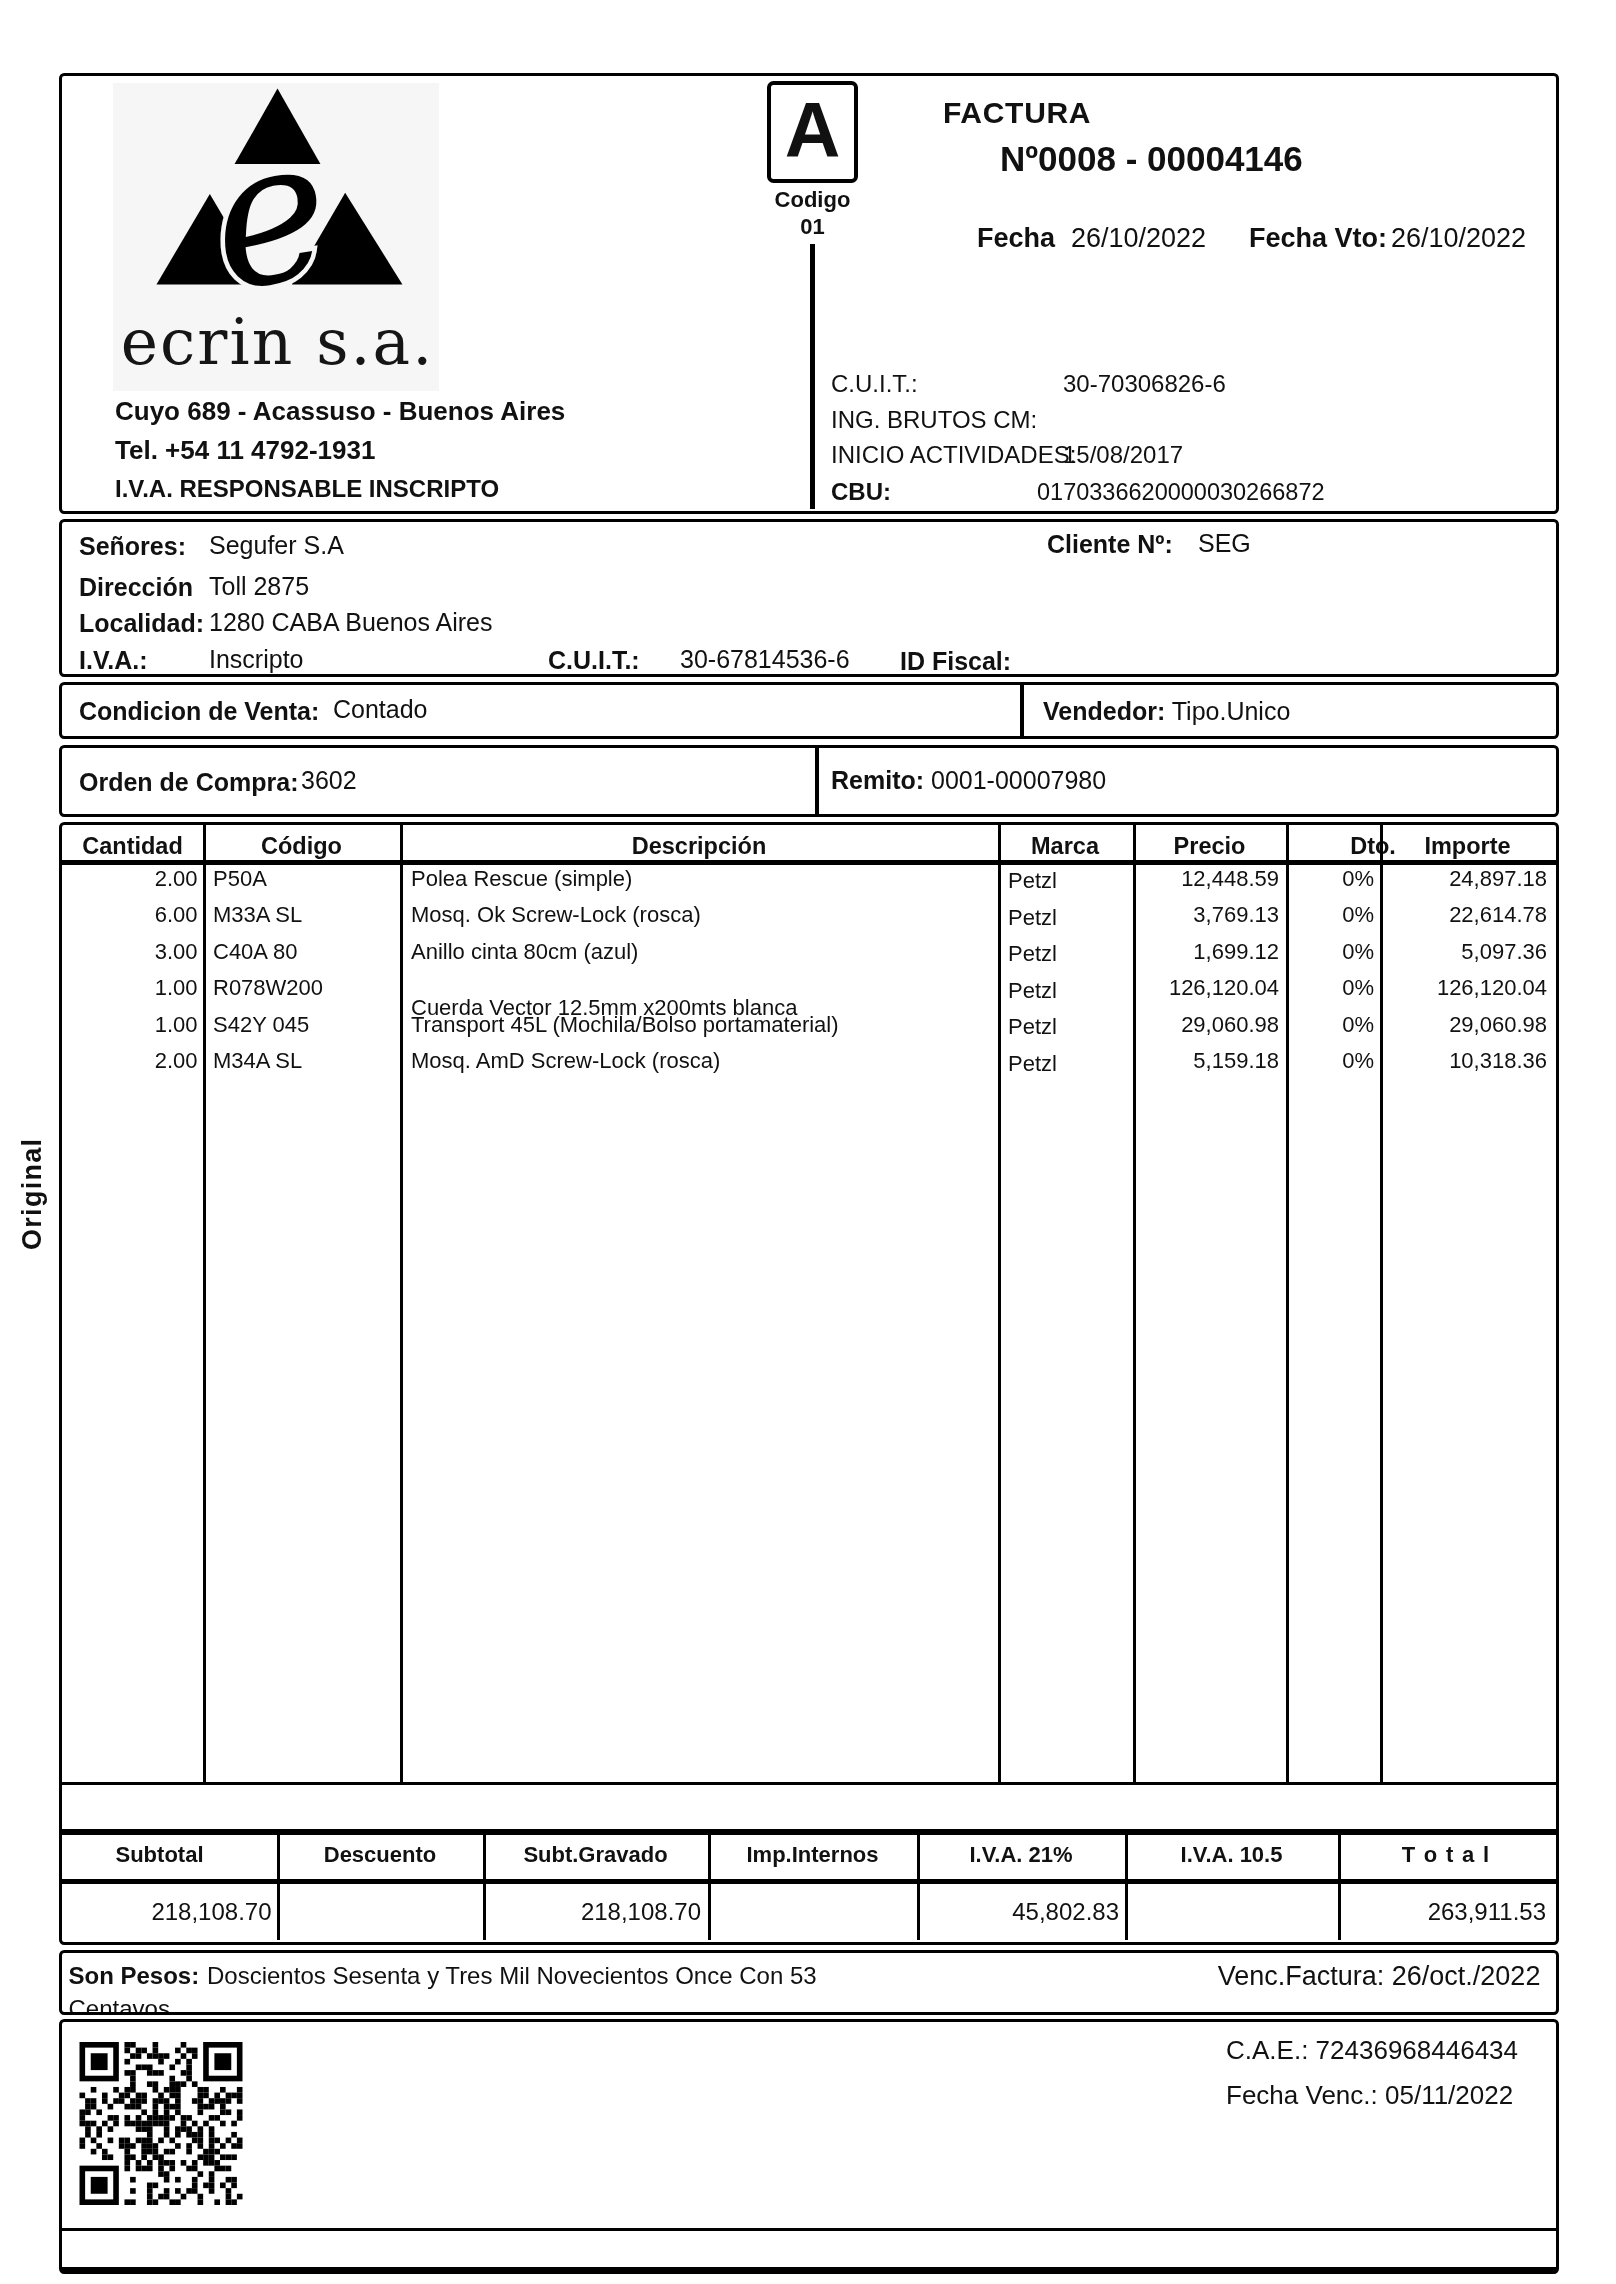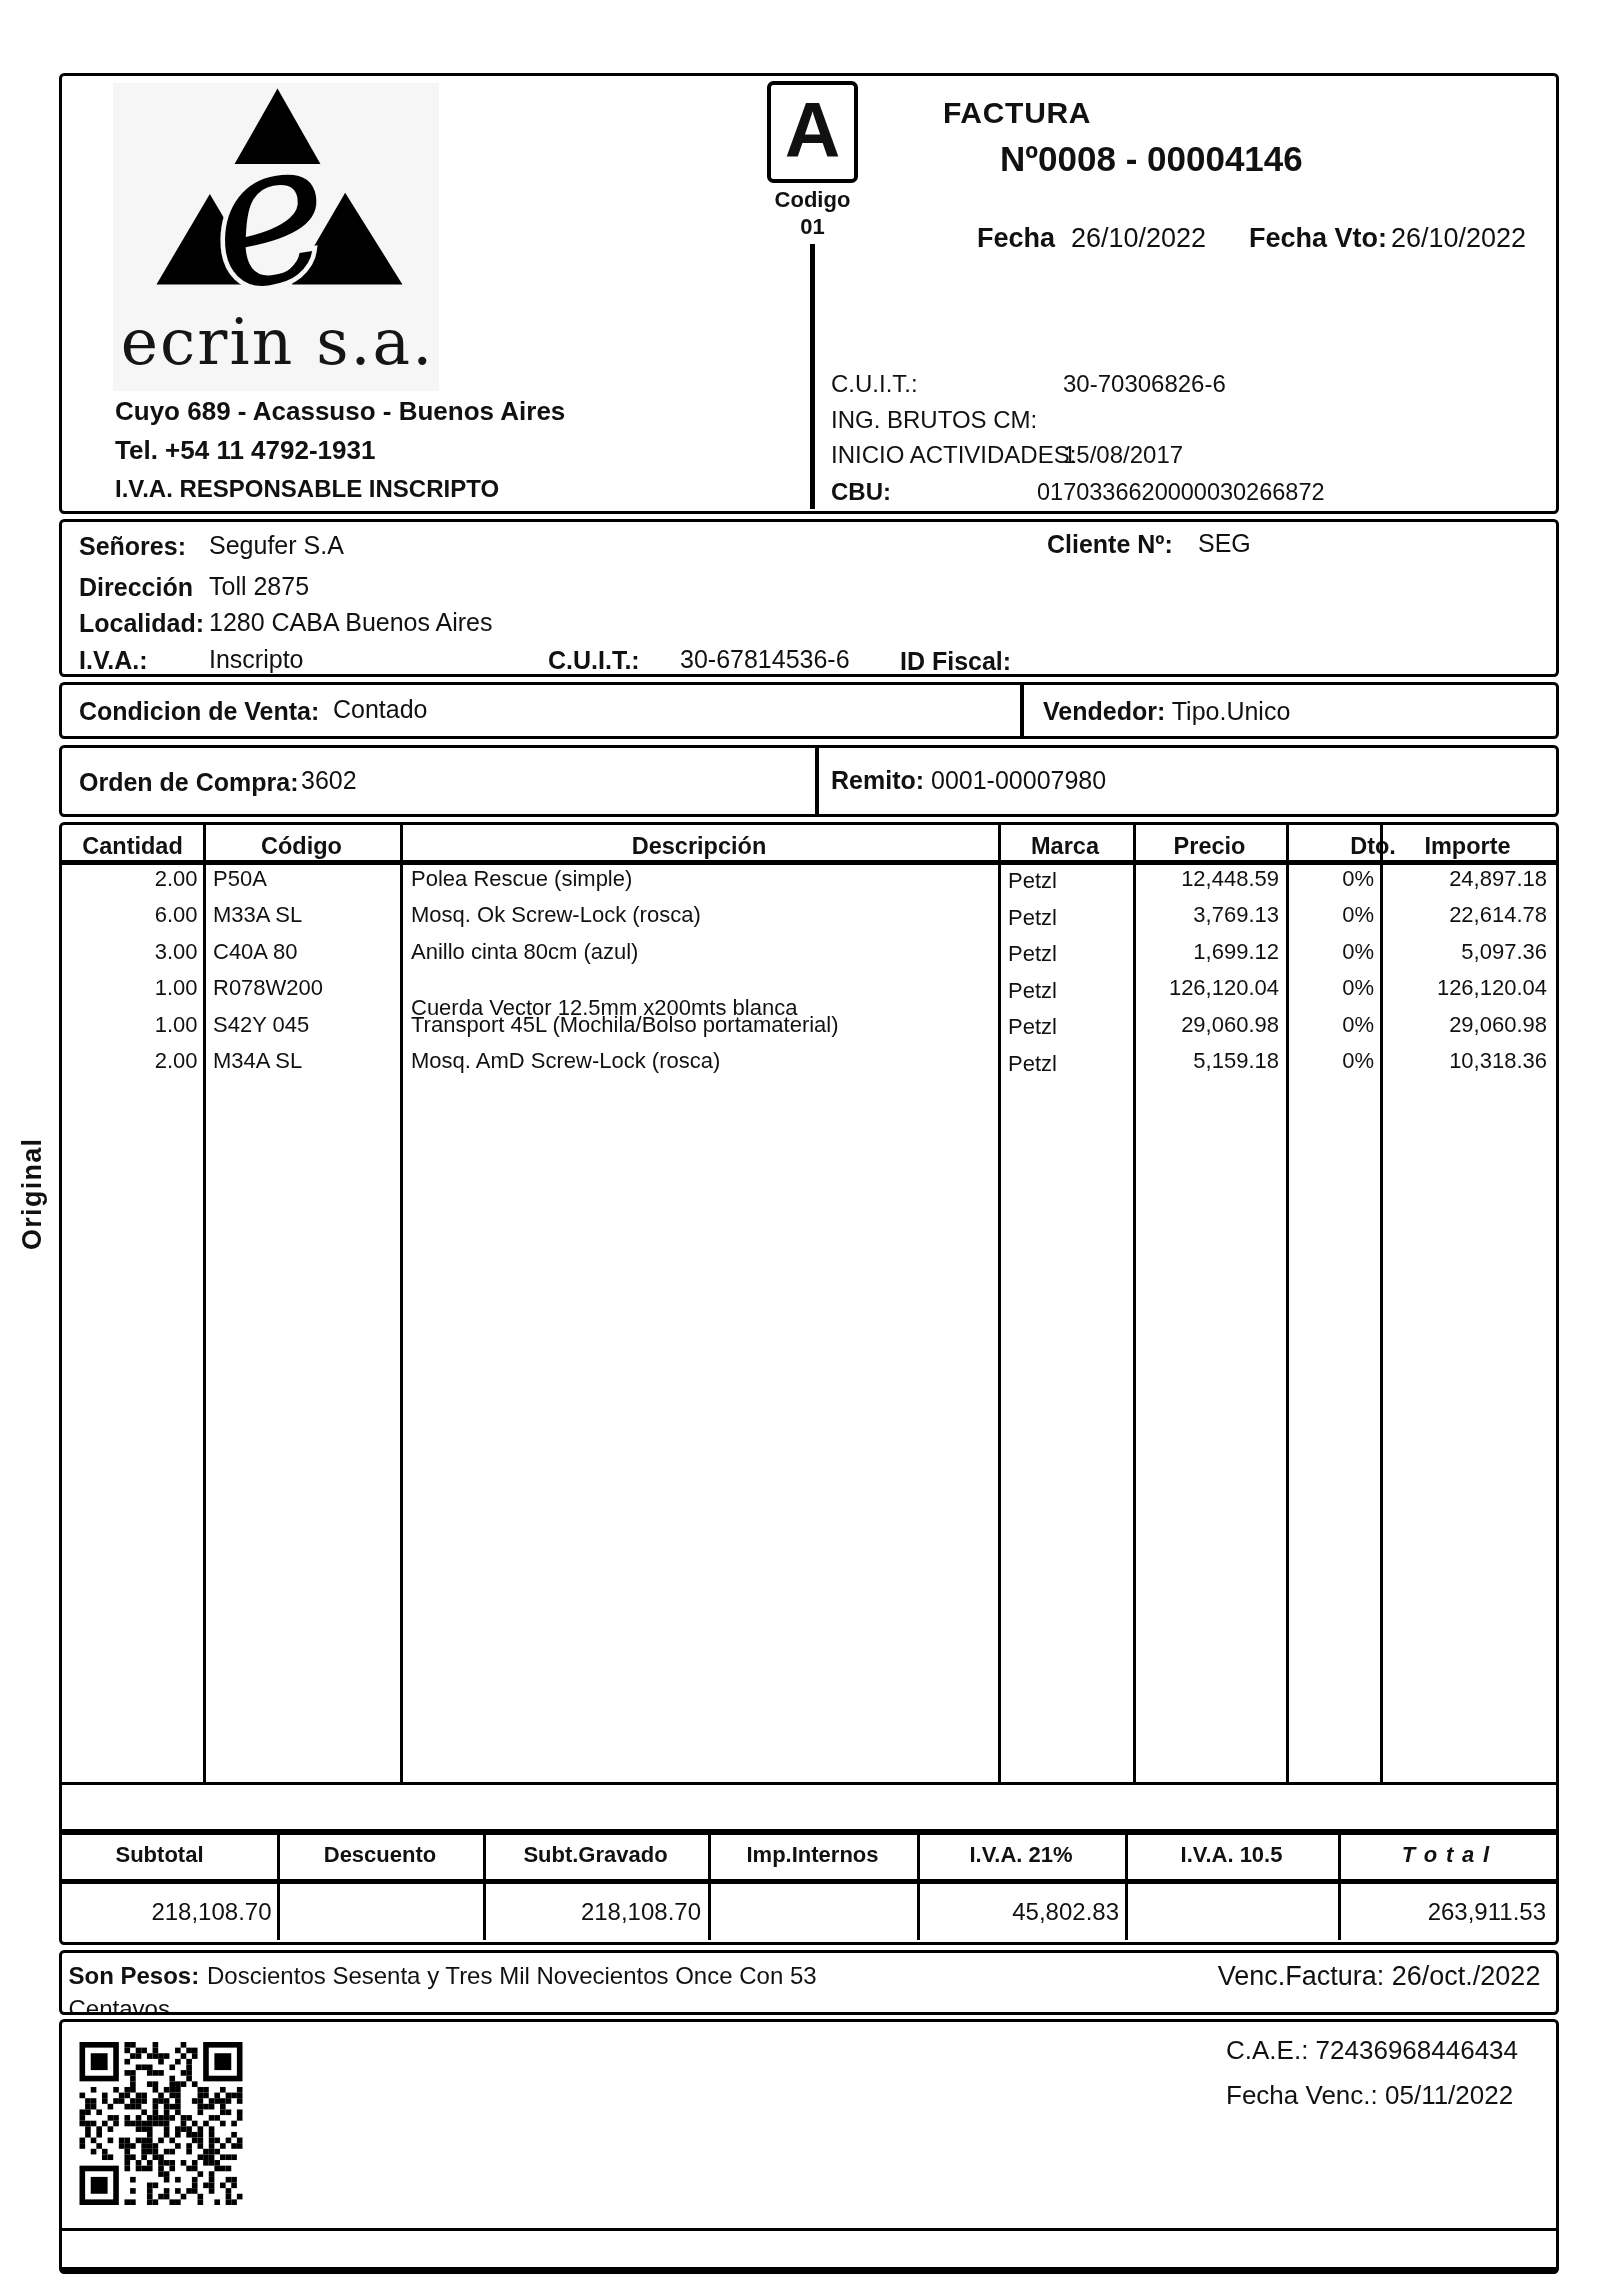--- a/index.html
+++ b/index.html
@@ -194,21 +194,21 @@
     <div class="vline" style="left:855px;top:1009px;height:106px;"></div>
     <div class="vline" style="left:1063px;top:1009px;height:106px;"></div>
     <div class="vline" style="left:1276px;top:1009px;height:106px;"></div>
 
     <div class="t b f34 c" style="left:0;top:1018px;width:195px;">Subtotal</div>
     <div class="t b f34 c" style="left:215px;top:1018px;width:206px;">Descuento</div>
     <div class="t b f34 c" style="left:421px;top:1018px;width:225px;">Subt.Gravado</div>
     <div class="t b f34 c" style="left:646px;top:1018px;width:209px;">Imp.Internos</div>
     <div class="t b f34 c" style="left:855px;top:1018px;width:208px;">I.V.A.  21%</div>
     <div class="t b f34 c" style="left:1063px;top:1018px;width:213px;">I.V.A. 10.5</div>
-    <div class="t b f34 c" style="left:1276px;top:1018px;width:216px;letter-spacing:1.3px;font-style:italic;">T o t a l</div>
+    <div class="t b f34 c" style="left:1276px;top:1018px;width:216px;letter-spacing:1.3px;">T o t a l</div>
 
     <div class="hline" style="top:1054px;height:5.2px;"></div>
 
     <div class="t f37 r" style="left:6.5px;top:1074px;width:203px;">218,108.70</div>
     <div class="t f37 r" style="left:222px;top:1074px;width:193px;"></div>
     <div class="t f37 r" style="left:429px;top:1074px;width:210px;">218,108.70</div>
     <div class="t f37 r" style="left:652px;top:1074px;width:196px;"></div>
     <div class="t f37 r" style="left:863px;top:1074px;width:194px;">45,802.83</div>
     <div class="t f37 r" style="left:1069px;top:1074px;width:200px;"></div>
     <div class="t f37 r" style="left:1284px;top:1074px;width:200px;">263,911.53</div>

